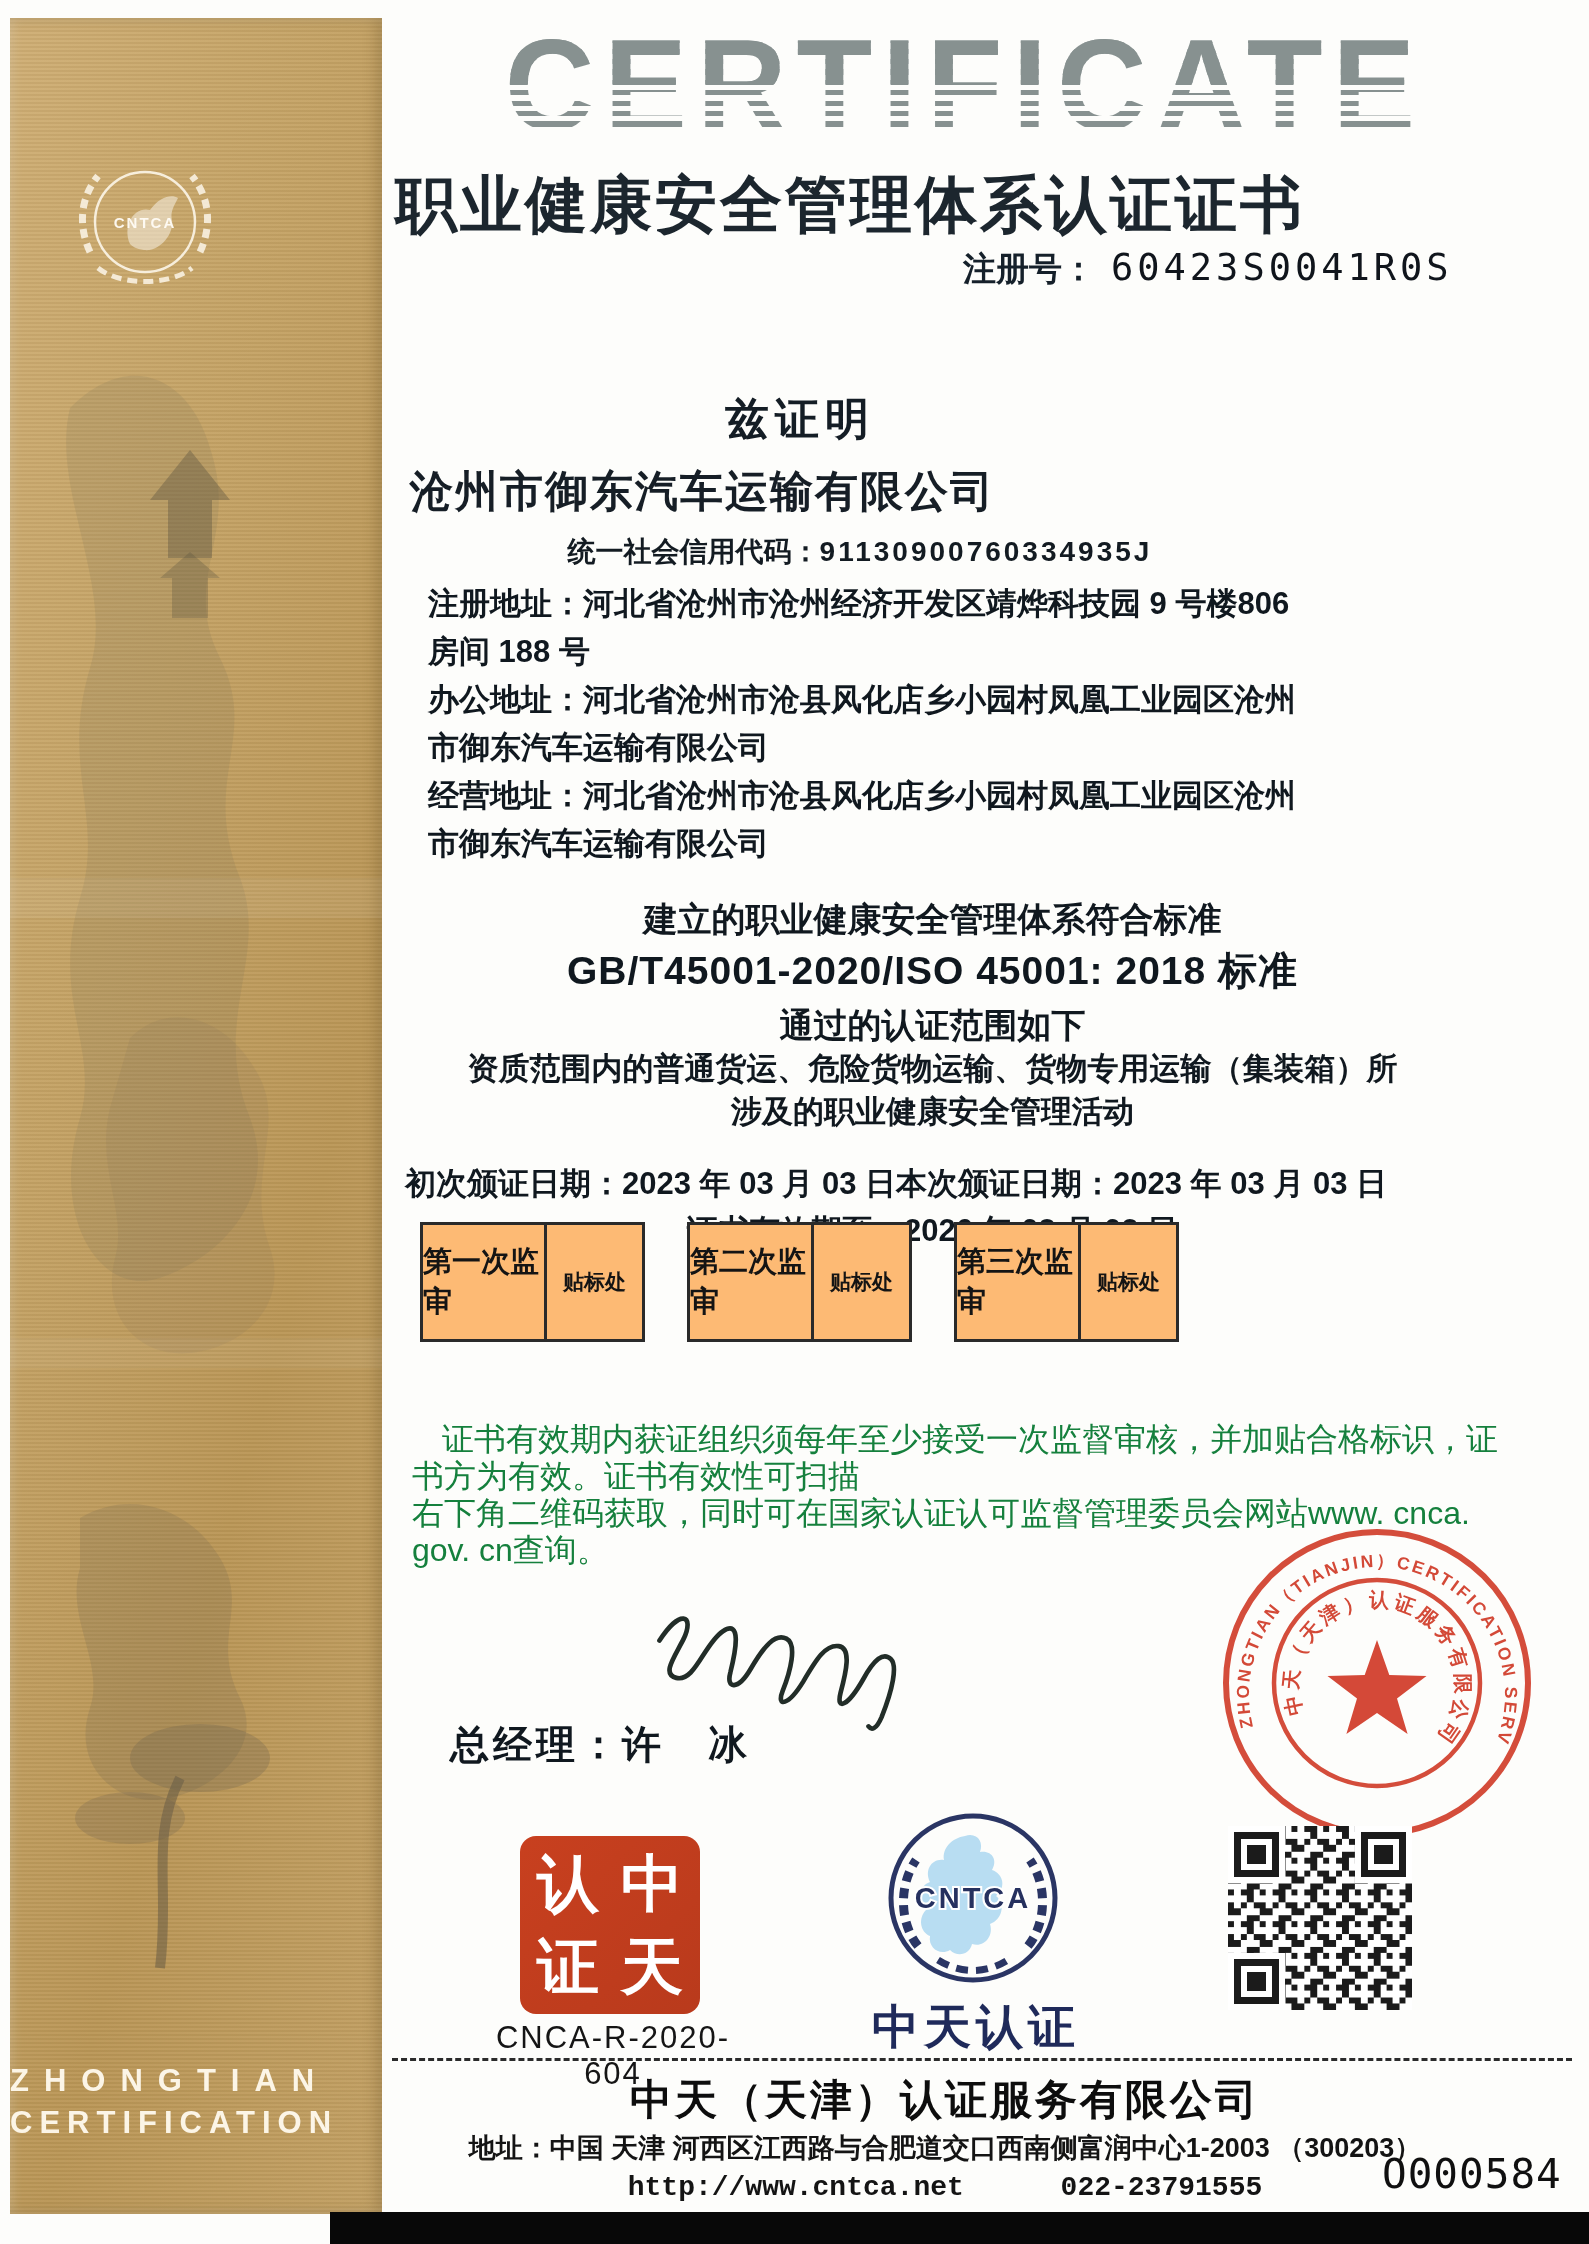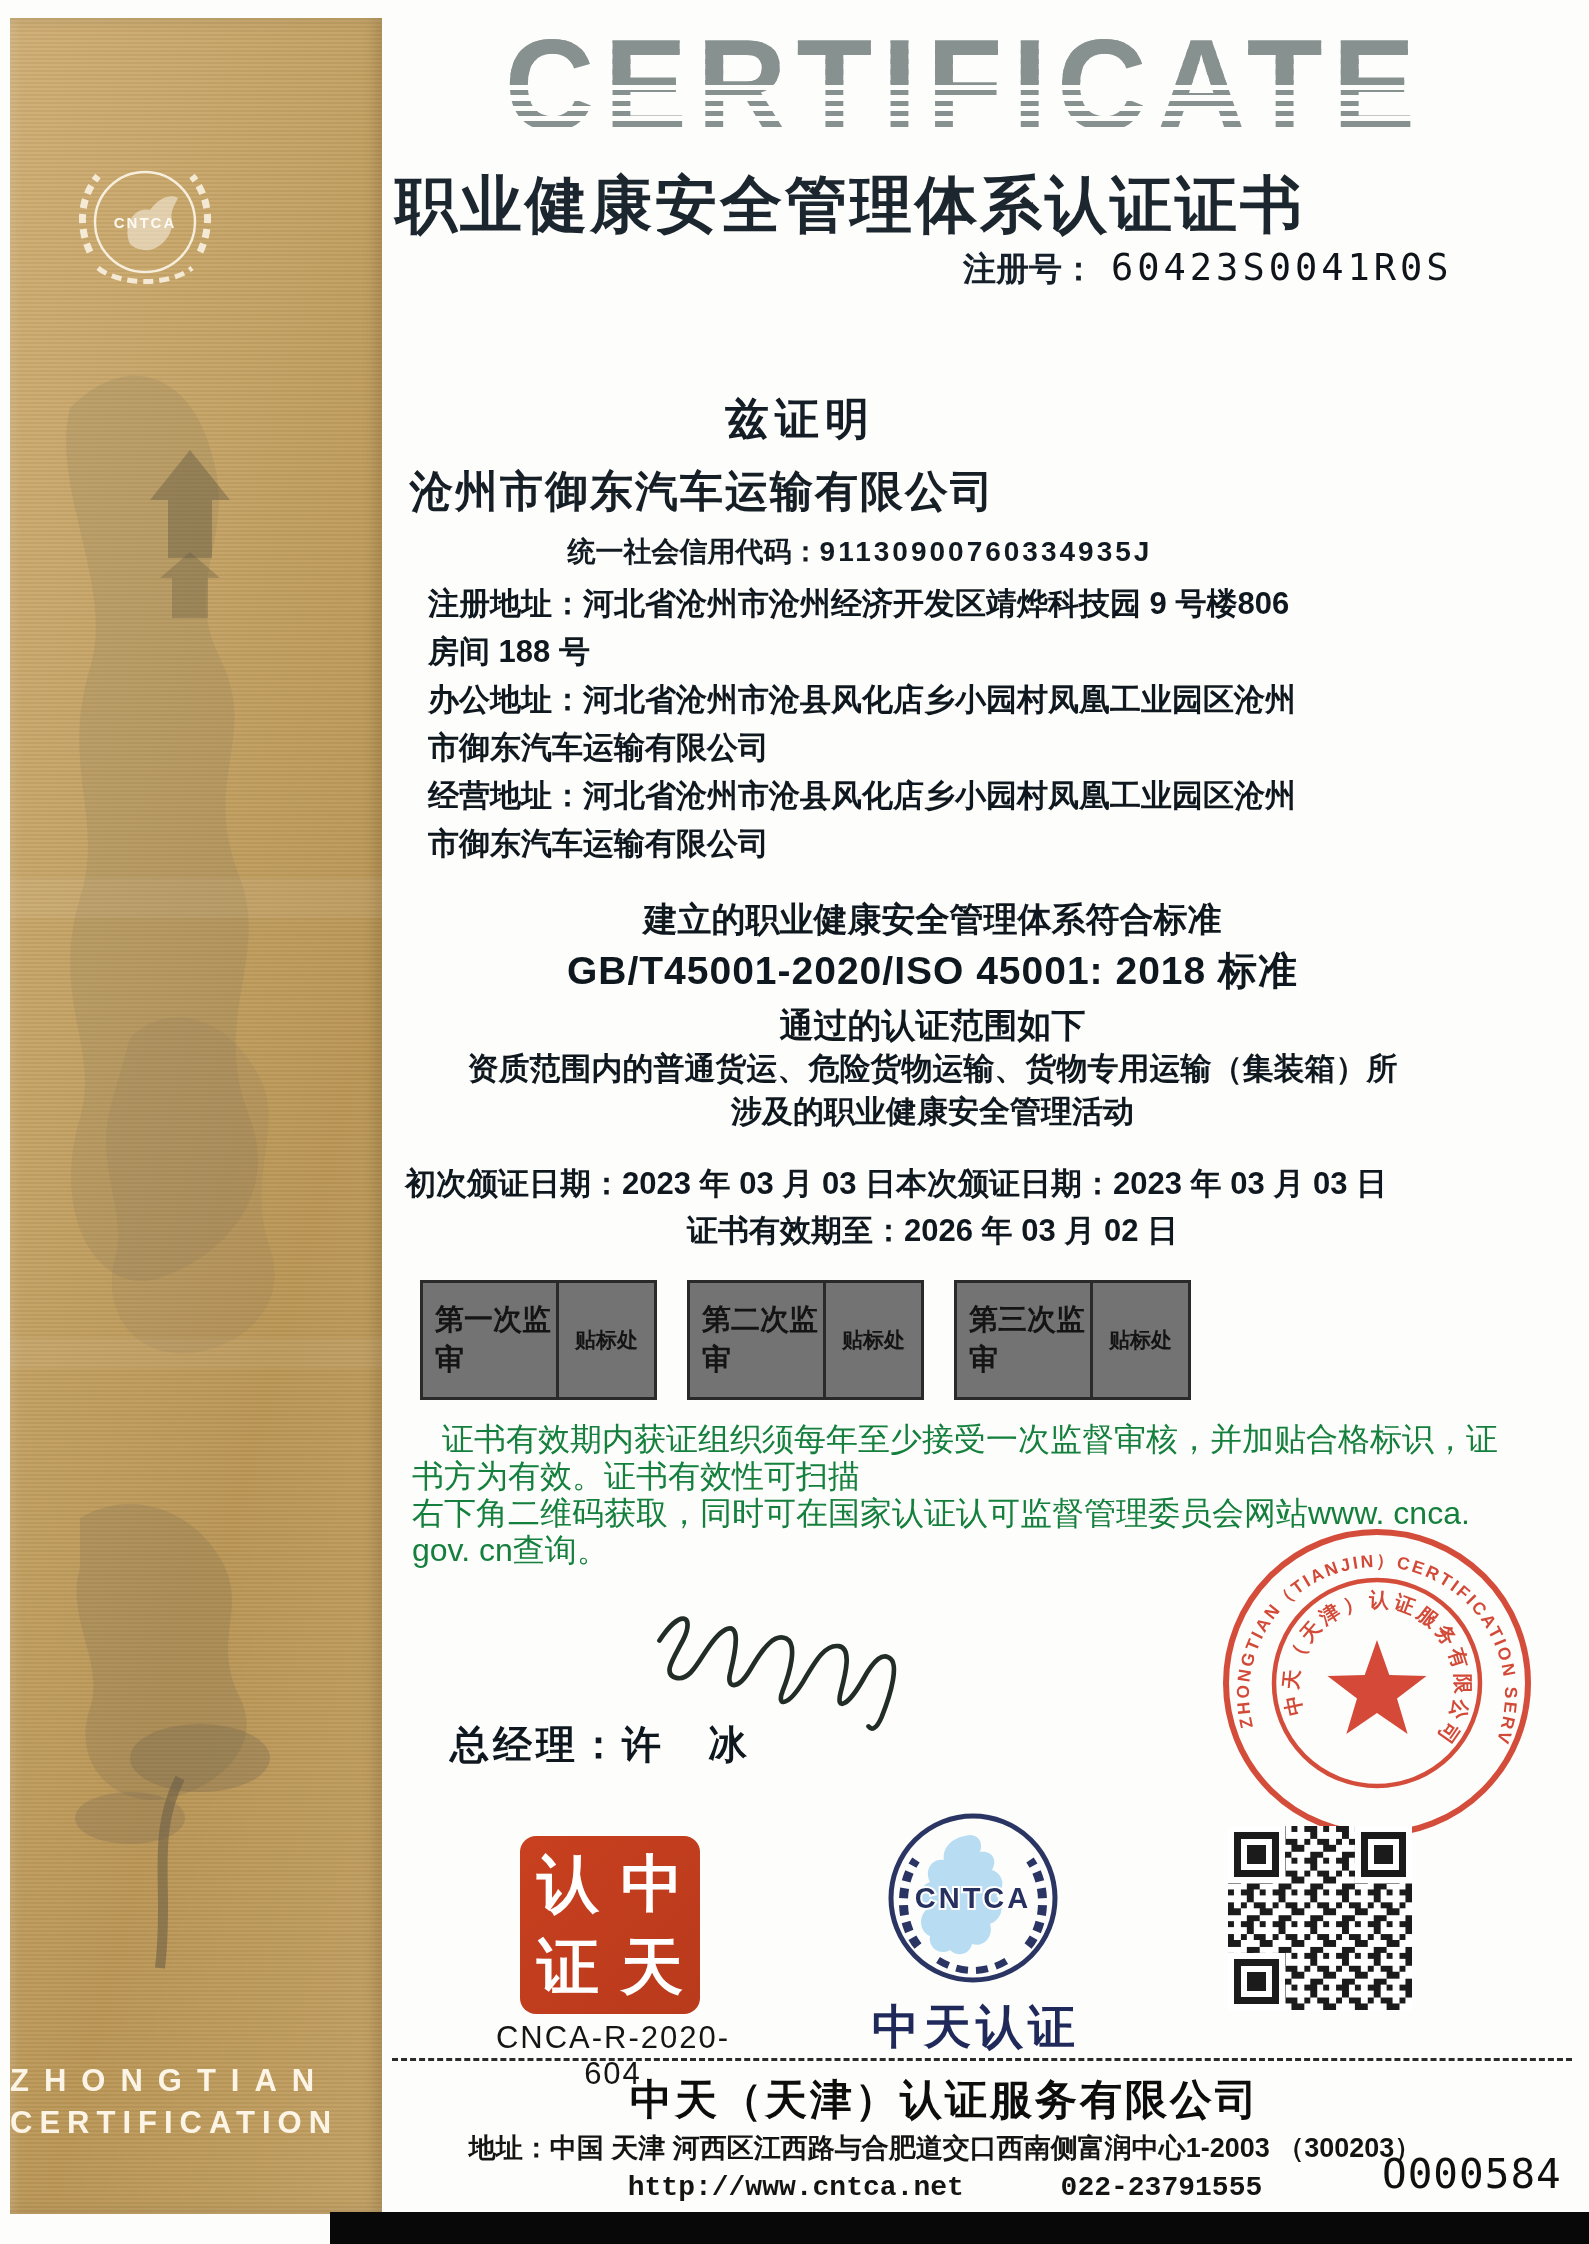--- a/index.html
+++ b/index.html
@@ -53,22 +53,22 @@
   .std3{top:1003px;font-size:34px;font-weight:700;}
   .std4{top:1048px;font-size:31px;font-weight:700;}
   .std5{top:1091px;font-size:31px;font-weight:700;}
   
   .dates1{position:absolute;left:405px;top:1163px;width:1085px;font-size:31px;
     font-weight:700;color:#10181f;white-space:nowrap;}
   .dates1 .seg2{}
   .dates2{position:absolute;left:395px;top:1210px;width:1075px;text-align:center;
     font-size:31px;font-weight:700;color:#10181f;}
   
-  .audit-box{position:absolute;top:1280px;width:219px;height:114px;border:3px solid #2a2a2a;
-    display:flex;background:#737373;padding-left:12px;}
+  .audit-box{position:absolute;top:1222px;width:219px;height:114px;border:3px solid #2a2a2a;
+    display:flex;background:#fdba74;}
   .audit-box .lab{width:121px;border-right:3px solid #2a2a2a;display:flex;align-items:center;
     justify-content:center;font-size:29px;font-weight:600;color:#141414;}
   .audit-box .cel{flex:1;display:flex;align-items:center;justify-content:center;
     font-size:21px;font-weight:600;color:#141414;}
   .ab1{left:420px;} .ab2{left:687px;} .ab3{left:954px;}
   
   .fine{position:absolute;left:412px;top:1421px;width:1110px;font-size:32px;
     line-height:37px;font-weight:500;color:#15803d;}
   .fine .l1{text-indent:30px;}
   

